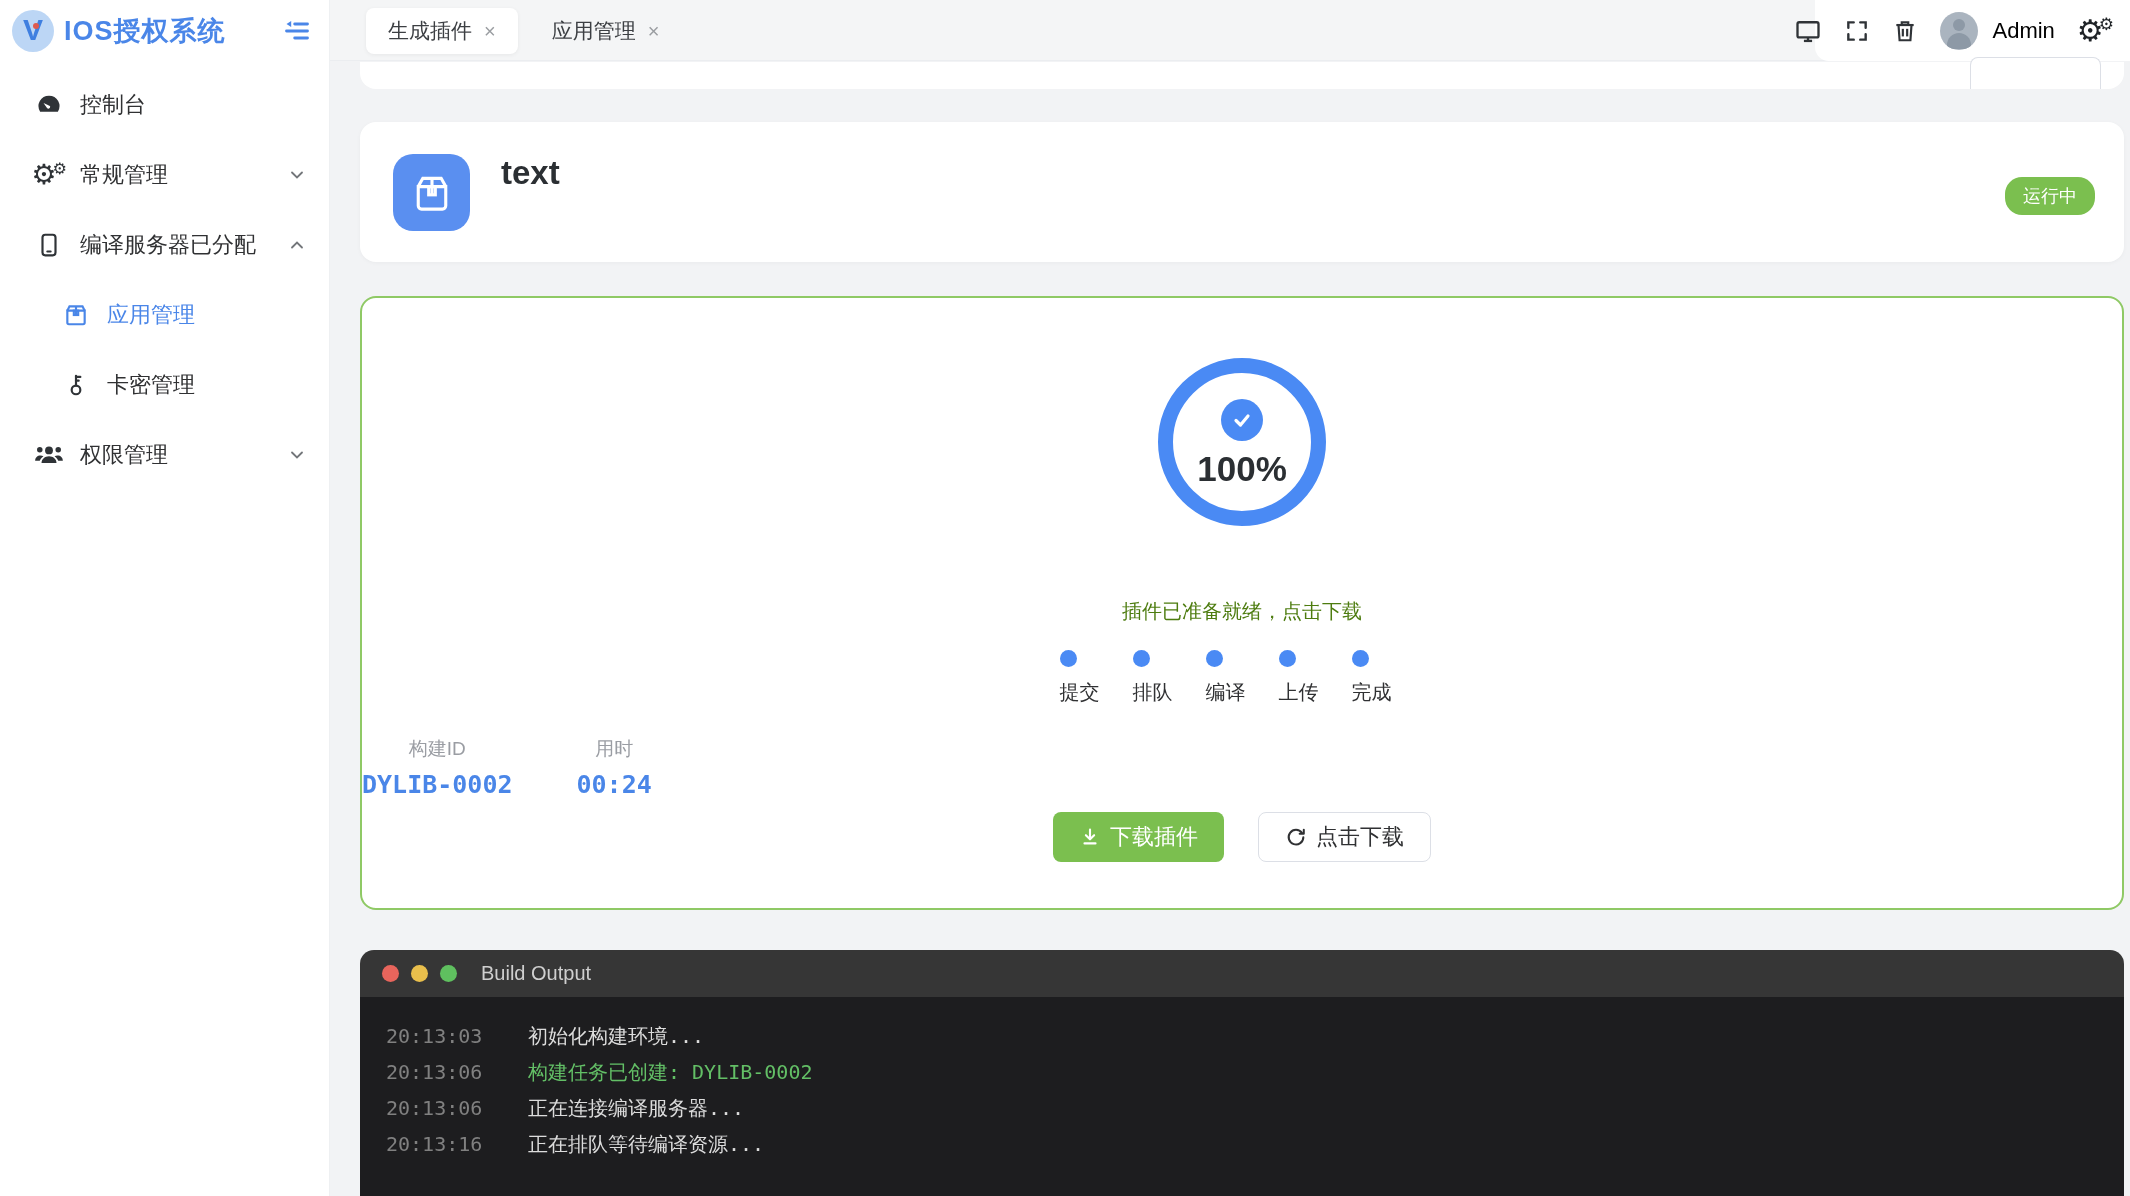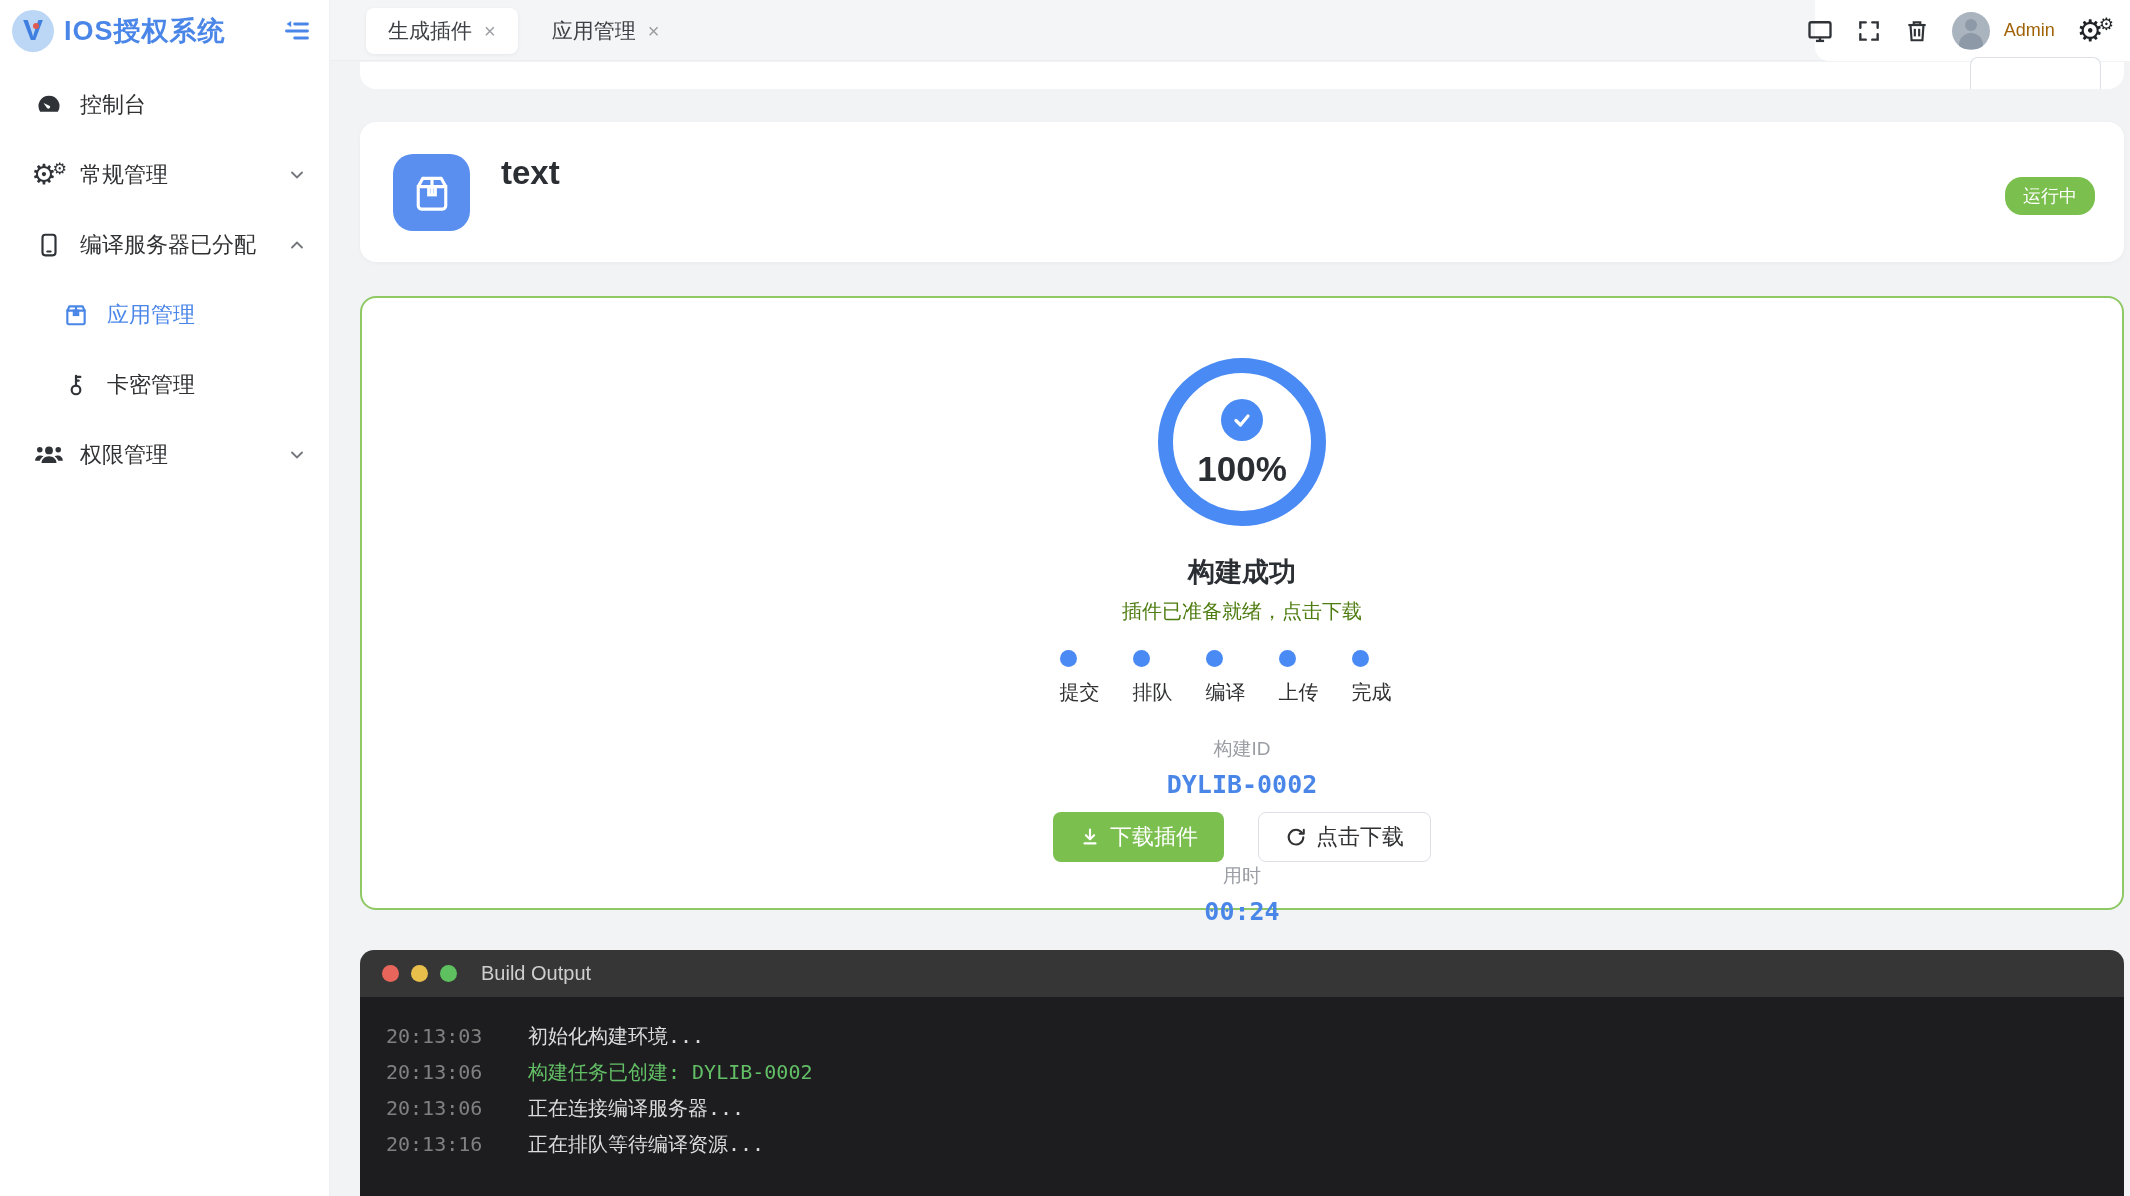--- a/index.html
+++ b/index.html
@@ -31,21 +31,21 @@
   .header { position:absolute; left:330px; top:0; width:1800px; height:61px; background:#f4f5f6; border-bottom:1px solid #ebedf0; z-index:5; }
   .tabs { position:absolute; left:36px; top:8px; display:flex; gap:12px; height:46px; }
   .tab { display:flex; align-items:center; gap:12px; padding:0 22px; font-size:21px; color:#3c3f43; border-radius:8px; cursor:pointer; }
   .tab.active { background:#ffffff; box-shadow:0 1px 4px rgba(0,0,0,.06); }
   .tab-close { font-size:20px; color:#9a9da1; line-height:1; }
   .header-tools { position:absolute; right:0; top:0; width:315px; height:61px; background:#ffffff; border-radius:0 0 0 14px; display:flex; align-items:center; justify-content:flex-end; gap:22px; padding:0 16px 0 14px; z-index:6; }
   .tool-icon { color:#2f3337; display:flex; cursor:pointer; }
   .avatar { width:38px; height:38px; border-radius:50%; background:#aab4bf; overflow:hidden; position:relative; flex:0 0 auto; }
   .avatar::before { content:""; position:absolute; left:50%; top:7px; transform:translateX(-50%); width:12px; height:12px; border-radius:50%; background:#8d99a6; }
   .avatar::after { content:""; position:absolute; left:50%; top:21px; transform:translateX(-50%); width:24px; height:16px; border-radius:12px 12px 0 0; background:#8d99a6; }
-  .admin-name { font-size:18px; color:#a16207; margin-left:-8px; }
+  .admin-name { font-size:22px; color:#000000; margin-left:-8px; }
   .settings-gear { font-size:30px; color:#1f2327; line-height:1; cursor:pointer; }
   .settings-gear .small { font-size:17px; vertical-align:top; margin-left:-5px; }
 
   
   .partial-card { position:absolute; left:360px; top:62px; width:1764px; height:27px; background:#ffffff; border-radius:0 0 16px 16px; z-index:2; }
   .partial-button { position:absolute; left:1970px; top:57px; width:131px; height:32px; background:#ffffff; border:1px solid #dcdfe6; border-bottom:none; border-radius:8px 8px 0 0; z-index:7; }
 
   
   .app-card { position:absolute; left:360px; top:122px; width:1764px; height:140px; background:#ffffff; border-radius:16px; box-shadow:0 1px 4px rgba(0,0,0,.04); z-index:3; }
   .app-icon { position:absolute; left:33px; top:32px; width:77px; height:77px; border-radius:20px; background:#5a8ff0; display:flex; align-items:center; justify-content:center; color:#fff; }
@@ -60,21 +60,21 @@
   .build-panel { position:absolute; left:360px; top:296px; width:1764px; height:614px; background:#ffffff; border:2px solid #8fc965; border-radius:16px; z-index:3; }
   .ring { position:absolute; left:50%; top:60px; transform:translateX(-50%); width:168px; height:168px; border:15px solid #4a8af4; border-radius:50%; background:#fff; }
   .ring-check { position:absolute; left:50%; top:26px; transform:translateX(-50%); width:42px; height:42px; border-radius:50%; background:#4a8af4; display:flex; align-items:center; justify-content:center; color:#fff; }
   .ring-pct { position:absolute; left:0; right:0; top:76px; text-align:center; font-size:35px; font-weight:bold; color:#2b2f33; }
   .build-title { position:absolute; left:0; right:0; top:256px; text-align:center; font-size:27px; font-weight:bold; color:#2b2f33; }
   .build-subtitle { position:absolute; left:0; right:0; top:300px; text-align:center; font-size:20px; color:#4d7c0f; }
   .steps { position:absolute; left:0; right:0; top:352px; display:flex; justify-content:center; }
   .step { width:73px; display:flex; flex-direction:column; align-items:flex-start; }
   .step-dot { width:17px; height:17px; border-radius:50%; background:#4a8af4; margin-bottom:12px; }
   .step-label { font-size:20px; color:#303133; white-space:nowrap; }
-  .build-meta { position:absolute; left:0; right:0; top:438px; display:flex; justify-content:flex-start; gap:64px;flex-direction:column; }
+  .build-meta { position:absolute; left:0; right:0; top:438px; display:flex; justify-content:flex-start; gap:64px; }
   .meta-block { text-align:center; }
   .meta-label { font-size:19px; color:#9a9da3; margin-bottom:8px; }
   .meta-value { font-family:"DejaVu Sans Mono","Liberation Mono",monospace; font-size:25px; font-weight:bold; color:#4a86e8; }
   .build-actions { position:absolute; left:0; right:0; top:514px; display:flex; justify-content:center; gap:34px; }
   .btn { display:flex; align-items:center; justify-content:center; gap:9px; height:50px; padding:0 26px; border-radius:8px; font-size:22px; cursor:pointer; }
   .btn-download { background:#7bbf4f; color:#ffffff; border:none; }
   .btn-rebuild { background:#ffffff; color:#303133; border:1px solid #dcdfe6; }
 
   
   .terminal { position:absolute; left:360px; top:950px; width:1764px; height:260px; border-radius:14px 14px 0 0; overflow:hidden; z-index:3; }
@@ -247,21 +247,20 @@
 
   <section class="build-panel">
     <div class="ring">
       <div class="ring-check">
         <svg width="24" height="24" viewBox="0 0 24 24" fill="none" stroke="currentColor" stroke-width="3.2" stroke-linecap="round" stroke-linejoin="round">
             <polyline points="6,12.5 10.5,17 18,8"></polyline>
           </svg>
       </div>
       <div class="ring-pct">100%</div>
     </div>
-    <h2 class="build-title">构建成功</h2>
     <p class="build-subtitle">插件已准备就绪，点击下载</p>
     <div class="steps">
         <div class="step">
           <span class="step-dot"></span>
           <span class="step-label">提交</span>
         </div>
         <div class="step">
           <span class="step-dot"></span>
           <span class="step-label">排队</span>
         </div>

